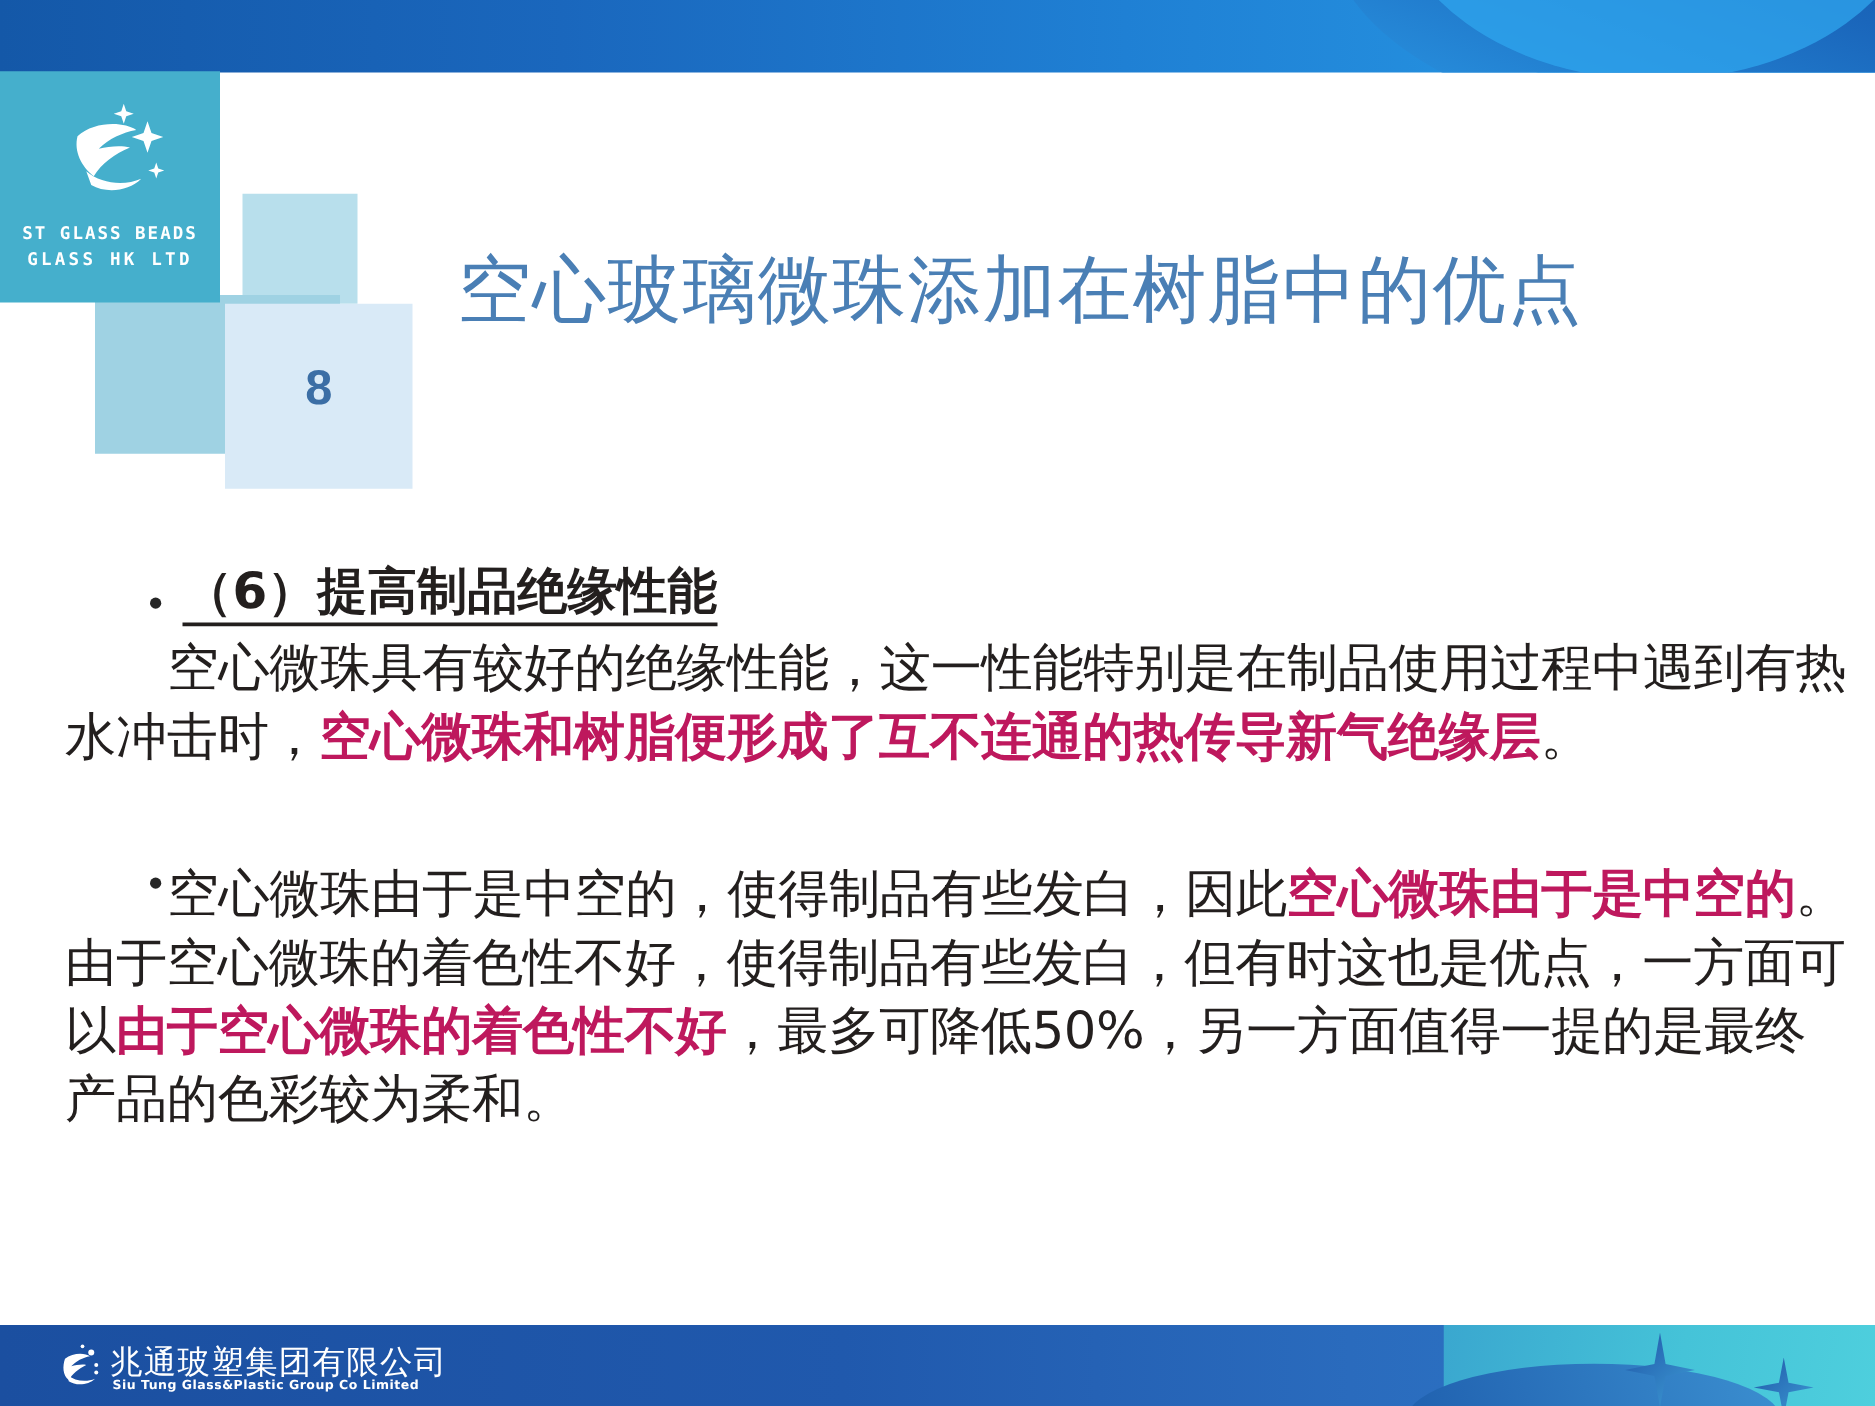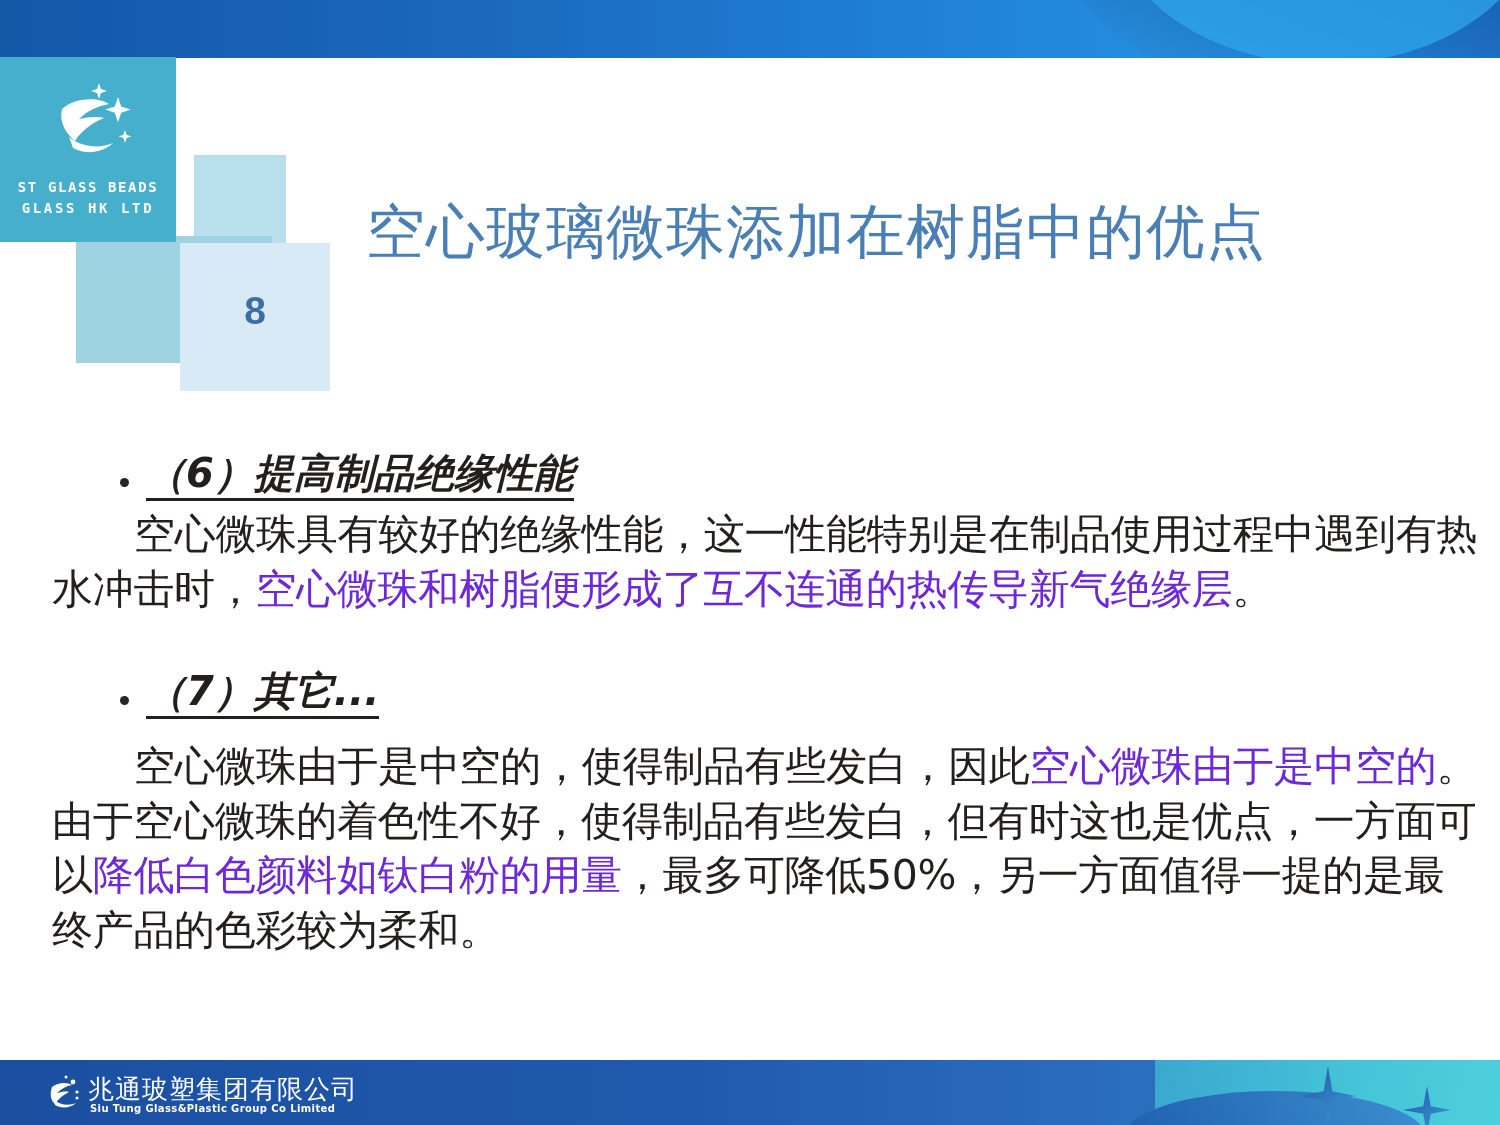--- a/index.html
+++ b/index.html
@@ -120,21 +120,20 @@
   
   .body-area {
     position: absolute;
     left: 0; top: 450px;
     width: 1500px;
   }
   .head-row {
     position: relative;
     padding-left: 118px;
     margin-bottom: 6px;
-    font-style: italic;
   }
   .head-bullet {
     position: absolute;
     left: 120px; top: 28px;
     width: 9px; height: 9px;
     border-radius: 50%;
     background: #262626;
   }
   .head-text {
     display: inline-block;
@@ -150,22 +149,22 @@
   .para {
     font-size: 41px;
     color: #231f1e;
     line-height: 1.33;
     padding: 0 20px 0 52px;
     text-indent: 82px;
     letter-spacing: -0.3px;
     font-family: "DejaVu Sans", sans-serif;
   }
   .para .hl {
-    color: #6d28d9;
-    font-weight: normal;
+    color: #be185d;
+    font-weight: bold;
   }
   .gap-6 { height: 52px; }
   .gap-7 { height: 14px; }
 
   
   .footer {
     position: absolute;
     left: 0; bottom: 0;
     width: 1500px; height: 65px;
     background: linear-gradient(90deg, #1b4fa0 0%, #2059ad 45%, #2a6bbd 72%, #2f7ccb 100%);
@@ -263,25 +262,24 @@
       <div class="para">
         <span>空心微珠具有较好的绝缘性能，这一性能特别是在制品使用过程中遇到有热水冲击时，</span><span class="hl">空心微珠和树脂便形成了互不连通的热传导新气绝缘层</span><span>。</span>
       </div>
     </div>
 
     <div class="gap-6"></div>
 
     <div>
       <div class="head-row">
         <span class="head-bullet"></span>
-        <span class="head-text">（7）其它...</span>
       </div>
       <div class="gap-7"></div>
       <div class="para">
-        <span>空心微珠由于是中空的，使得制品有些发白，因此</span><span class="hl">空心微珠由于是中空的</span><span>。由于空心微珠的着色性不好，使得制品有些发白，但有时这也是优点，一方面可以</span><span class="hl">降低白色颜料如钛白粉的用量</span><span>，最多可降低50%，另一方面值得一提的是最终产品的色彩较为柔和。</span>
+        <span>空心微珠由于是中空的，使得制品有些发白，因此</span><span class="hl">空心微珠由于是中空的</span><span>。由于空心微珠的着色性不好，使得制品有些发白，但有时这也是优点，一方面可以</span><span class="hl">由于空心微珠的着色性不好</span><span>，最多可降低50%，另一方面值得一提的是最终产品的色彩较为柔和。</span>
       </div>
     </div>
 
   </div>
 
   <div class="footer">
     <div class="footer-teal">
       <div class="ft-swoosh"></div>
       <div class="spark s1"></div>
       <div class="spark s2"></div>

